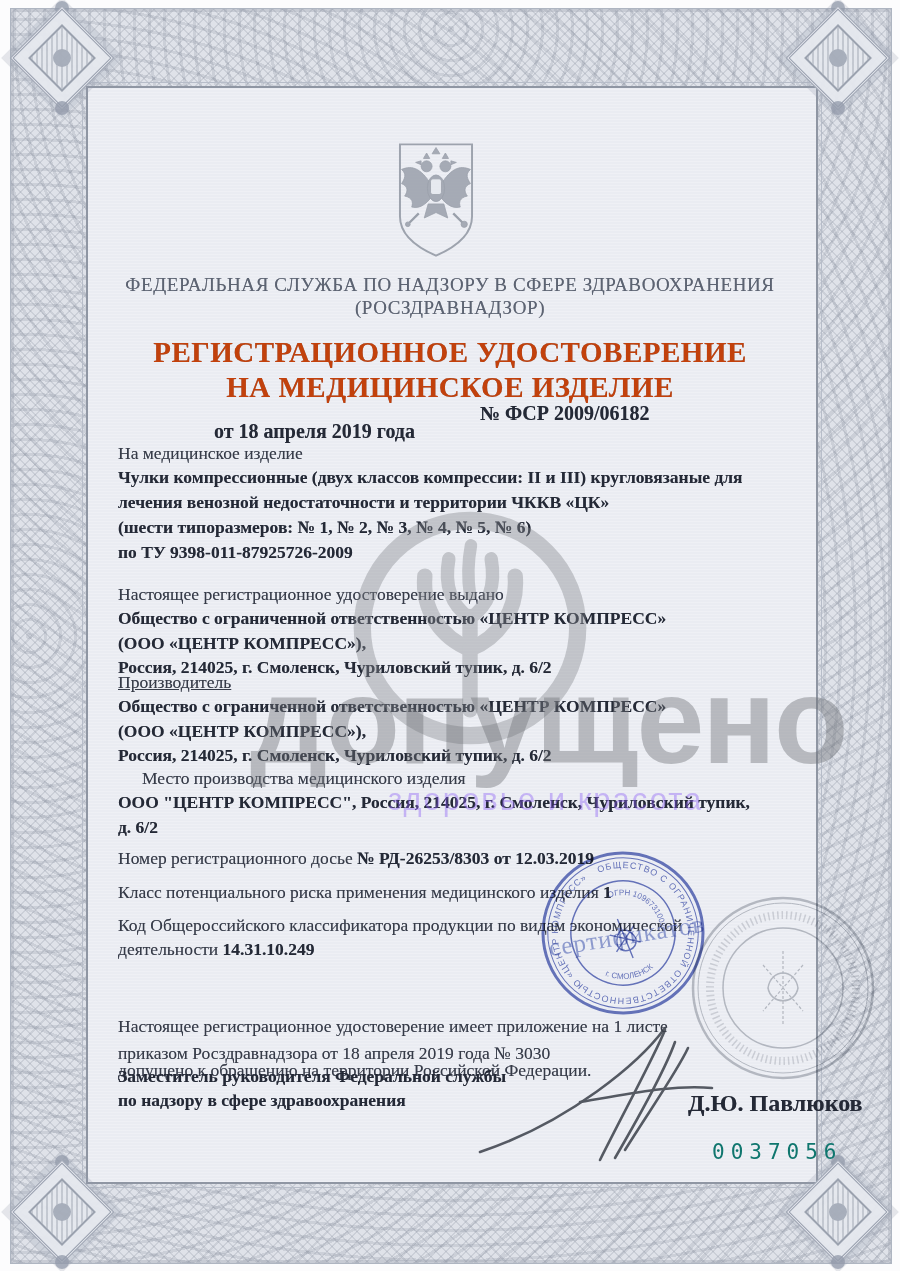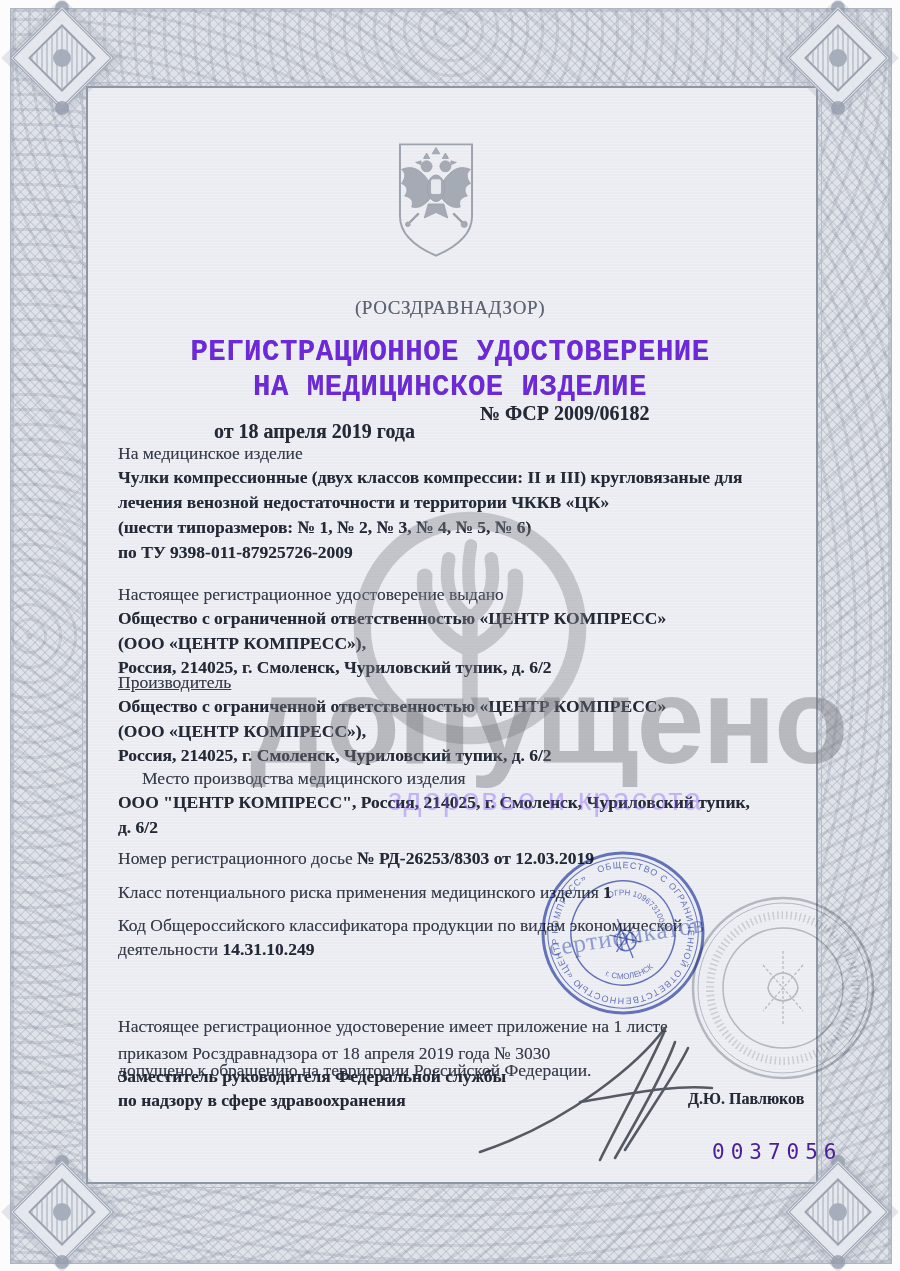--- a/index.html
+++ b/index.html
@@ -29,40 +29,40 @@
   .corner .d3{width:18px;height:18px;background:#a6adba;border-radius:50%;}
   .corner::before,.corner::after{content:"";position:absolute;width:14px;height:14px;border-radius:50%;
       background:rgba(148,155,171,.8);left:50%;margin-left:-7px;}
   .corner::before{top:-2px;} .corner::after{bottom:-2px;}
   
   .ln{position:absolute;left:118px;font-size:17.5px;color:#363b48;white-space:nowrap;z-index:3;
       text-shadow:0 0 .5px rgba(45,50,66,.45);}
   .b{font-weight:bold;color:#242936;}
   .center{left:86px;width:728px;text-align:center;}
   .agency{font-size:19px;color:#5c6372;letter-spacing:.6px;}
-  .cap{font-family:Liberation Mono, monospace;font-weight:bold;font-size:29px;color:#6d28d9;
+  .cap{font-family:Liberation Serif, serif;font-weight:bold;font-size:29px;color:#c2410c;
        letter-spacing:.5px;}
   .numline{font-size:20px;}
   
   .wm-brand{position:absolute;left:250px;top:660px;font-family:"Liberation Sans",sans-serif;
       font-weight:bold;font-size:122px;line-height:1;color:#6f7277;opacity:.42;z-index:5;
       letter-spacing:-2px;pointer-events:none;}
   .wm-tag{position:absolute;left:388px;top:782px;font-family:"Liberation Sans",sans-serif;
       font-size:31px;color:#8b5cf6;opacity:.40;letter-spacing:2px;z-index:5;pointer-events:none;}
   .wm-logo{position:absolute;left:345px;top:503px;z-index:5;opacity:.40;pointer-events:none;}
   .wm-diag{position:absolute;left:548px;top:922px;font-size:25px;color:#7d8cc7;opacity:.85;
       transform:rotate(-9deg);z-index:6;letter-spacing:1px;}
   .emblem{position:absolute;left:389px;top:140px;z-index:3;opacity:.8;}
   .stamp-blue{position:absolute;left:538px;top:848px;z-index:6;transform:rotate(-22deg);
       opacity:.82;mix-blend-mode:multiply;}
   .stamp-grey{position:absolute;left:688px;top:893px;z-index:6;opacity:.55;mix-blend-mode:multiply;}
   .sig{position:absolute;left:450px;top:1000px;z-index:7;}
   .serial{position:absolute;left:712px;top:1140px;font-family:"DejaVu Sans Mono",monospace;
-      font-size:21px;letter-spacing:6px;color:#4c1d95;z-index:4;}
-  .sig-name{font-size:16px;}
+      font-size:21px;letter-spacing:6px;color:#0f766e;z-index:4;}
+  .sig-name{font-size:24px;}
 </style>
 </head>
 <body>
 
 <div class="page">
 
   <div class="band"></div>
   <div class="paper"></div>
 
   <div class="corner" style="left:7px;top:3px;">
@@ -100,20 +100,21 @@
       <path d="M55,16 L60,8 L65,16 Z"></path>
       <ellipse cx="60" cy="60" rx="11" ry="17"></ellipse>
       <path d="M50,80 L70,80 L75,98 L60,91 L45,98 Z"></path>
       <path d="M38,92 L26,104 M82,92 L94,104" stroke-width="3" fill="none"></path>
       <circle cx="96" cy="106" r="4"></circle>
         <circle cx="24" cy="106" r="3"></circle>
       <rect x="53" y="48" width="14" height="20" rx="3" fill="#e6e9ef" stroke="#868d99"></rect>
     </g>
   </svg>
 
+  <div class="ln center agency" style="top:274px;">ФЕДЕРАЛЬНАЯ СЛУЖБА ПО НАДЗОРУ В СФЕРЕ ЗДРАВООХРАНЕНИЯ</div>
   <div class="ln center agency" style="top:297px;">(РОСЗДРАВНАДЗОР)</div>
 
   <div class="ln center cap" style="top:336px;">РЕГИСТРАЦИОННОЕ УДОСТОВЕРЕНИЕ</div>
   <div class="ln center cap" style="top:371px;">НА МЕДИЦИНСКОЕ ИЗДЕЛИЕ</div>
   <div class="ln b numline" style="left:480px;top:402px;">№  ФСР 2009/06182</div>
   <div class="ln b numline" style="left:214px;top:420px;">от  18 апреля 2019 года</div>
 
   <div class="ln" style="top:443px;">На медицинское изделие</div>
   <div class="ln b" style="top:467px;">Чулки компрессионные (двух классов компрессии: II и III) кругловязаные для</div>
   <div class="ln b" style="top:492px;">лечения венозной недостаточности и территории ЧККВ «ЦК»</div>

